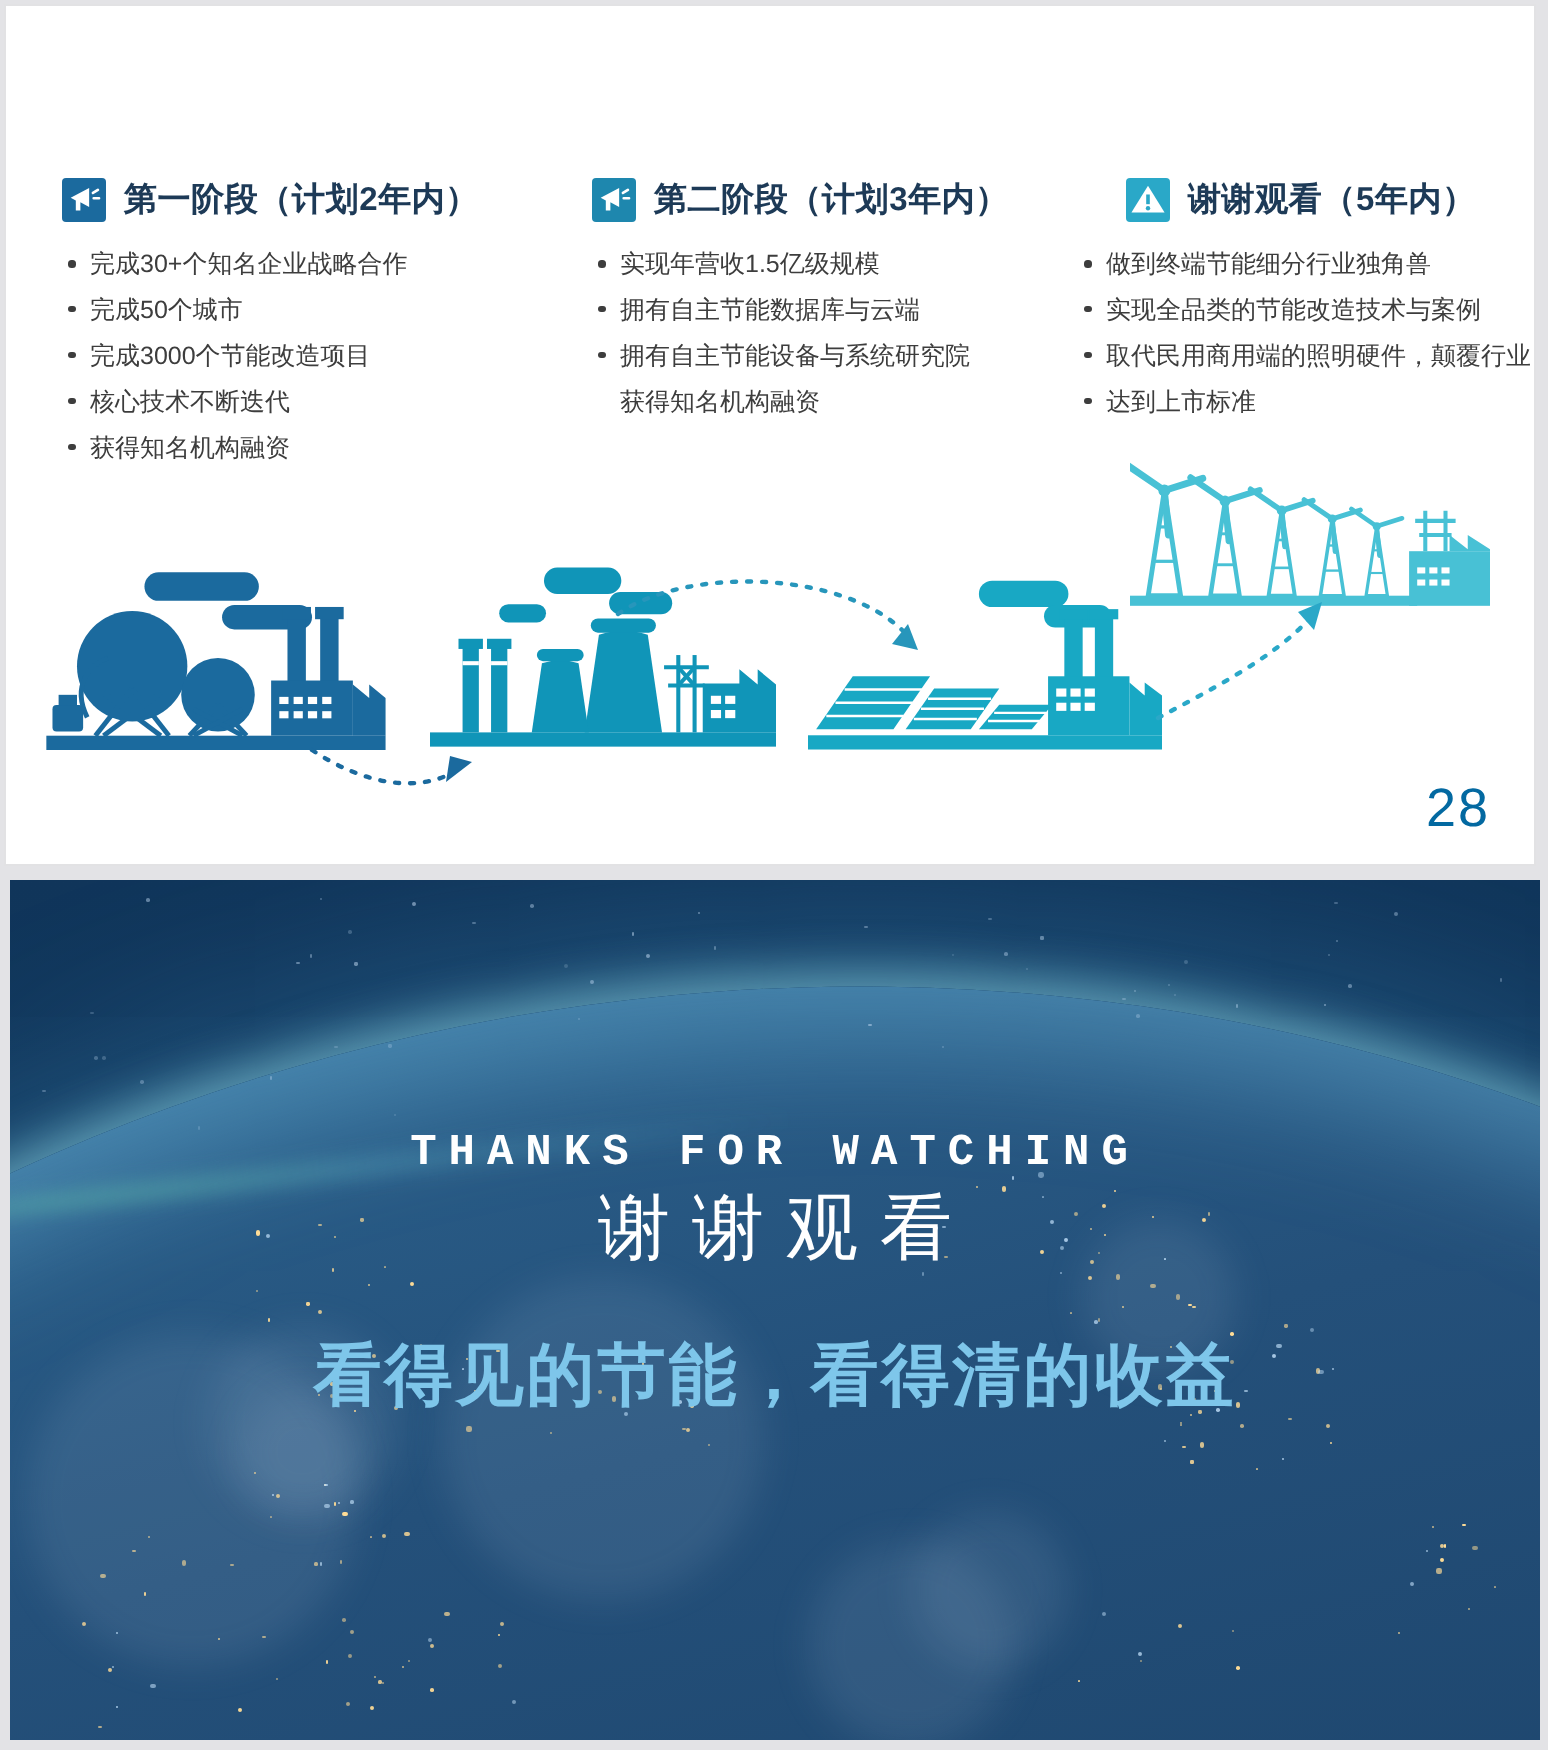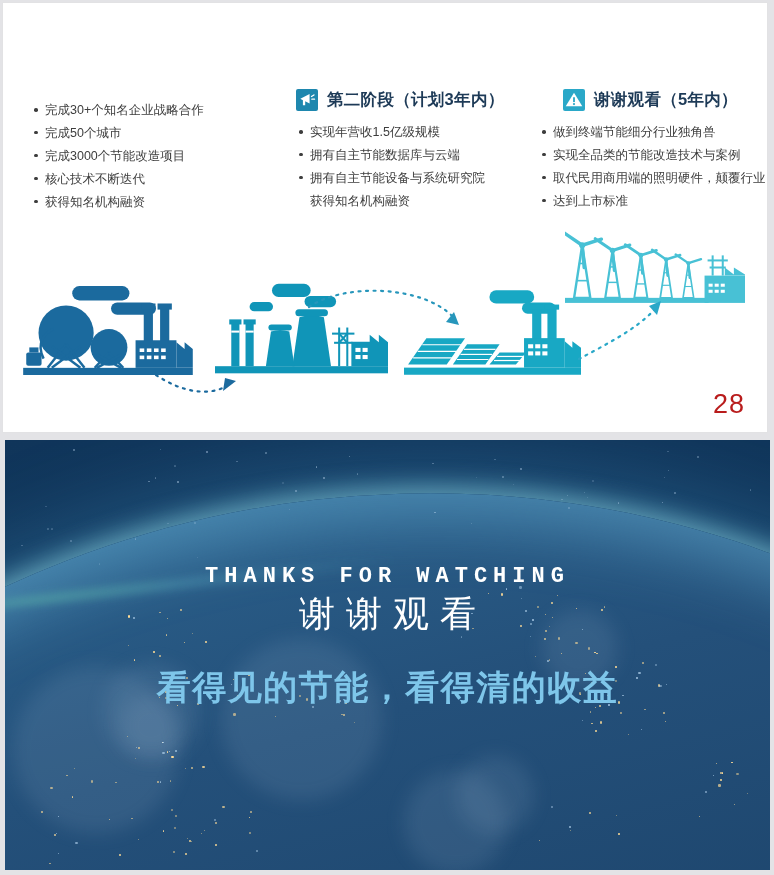--- a/index.html
+++ b/index.html
@@ -29,21 +29,21 @@
   .illo{position:absolute;}
   .illo svg{width:100%;height:100%;display:block;}
   .illo1{left:18px;top:278px;width:176px;height:94px;}
   .illo2{left:212px;top:275px;width:173px;height:96px;}
   .illo3{left:401px;top:282px;width:177px;height:90px;}
   .illo4{left:562px;top:221px;width:180px;height:85px;}
 
   .arrows{position:absolute;left:0;top:220px;width:770px;height:200px;pointer-events:none;}
   .flow-arrow{fill:none;stroke-width:2.2;stroke-dasharray:2 5.5;stroke-linecap:round;}
 
-  .page-num{position:absolute;right:22px;bottom:12px;font-size:27px;color:#b91c1c;font-weight:400;letter-spacing:1px;text-align:right;}
+  .page-num{position:absolute;right:22px;bottom:12px;font-size:27px;color:#0369a1;font-weight:400;letter-spacing:1px;text-align:right;}
 
   
   .slide2{position:absolute;left:5px;top:440px;width:765px;height:430px;background:linear-gradient(180deg,#10355a 0%,#123a5e 55%,#123a5e 100%);overflow:hidden;}
   .earth{position:absolute;left:-480px;top:55px;width:1750px;height:1500px;border-radius:50%;
     transform:rotate(-6.5deg);
     background:linear-gradient(172deg,#2d6590 0%,#24507a 20%,#1b4269 45%,#143552 80%);
     box-shadow:0 -8px 22px rgba(150,225,235,.50), 0 -30px 85px rgba(70,150,200,.32), inset 0 28px 60px rgba(120,200,235,.40);}
   .glow-arc{position:absolute;left:-30px;top:138px;width:430px;height:9px;transform:rotate(-6.5deg);
     background:linear-gradient(to right,rgba(110,220,170,.55),rgba(120,215,225,.25),rgba(120,215,225,0));
     filter:blur(5px);border-radius:50%;}
@@ -59,20 +59,30 @@
 </head>
 <body>
 
 <div class="canvas">
 
   <div class="slide1">
 
 
     <div id="phases">
       <section class="phase">
+        <div class="phase-head">
+          <span class="phase-icon" style="background: rgb(27, 106, 158);">
+            <svg viewBox="0 0 21 21">
+              <path d="M3.5 9.3 L13.2 4.2 L13.2 14.2 L8.6 11.7 L8.6 16 L6.2 16 L6.2 10.8 Z" fill="#ffffff"></path>
+              <path d="M15.2 6.8 L17.8 5.2 M15.6 9.6 L18.4 9.6" stroke="#ffffff" stroke-width="1.4" stroke-linecap="round"></path>
+            </svg>
+
+          </span>
+          <h2 class="phase-title">第一阶段（计划2年内）</h2>
+        </div>
         <ul class="bullets">
             <li>完成30+个知名企业战略合作</li>
             <li>完成50个城市</li>
             <li>完成3000个节能改造项目</li>
             <li>核心技术不断迭代</li>
             <li>获得知名机构融资</li>
           </ul>
       </section>
 
       <section class="phase">

